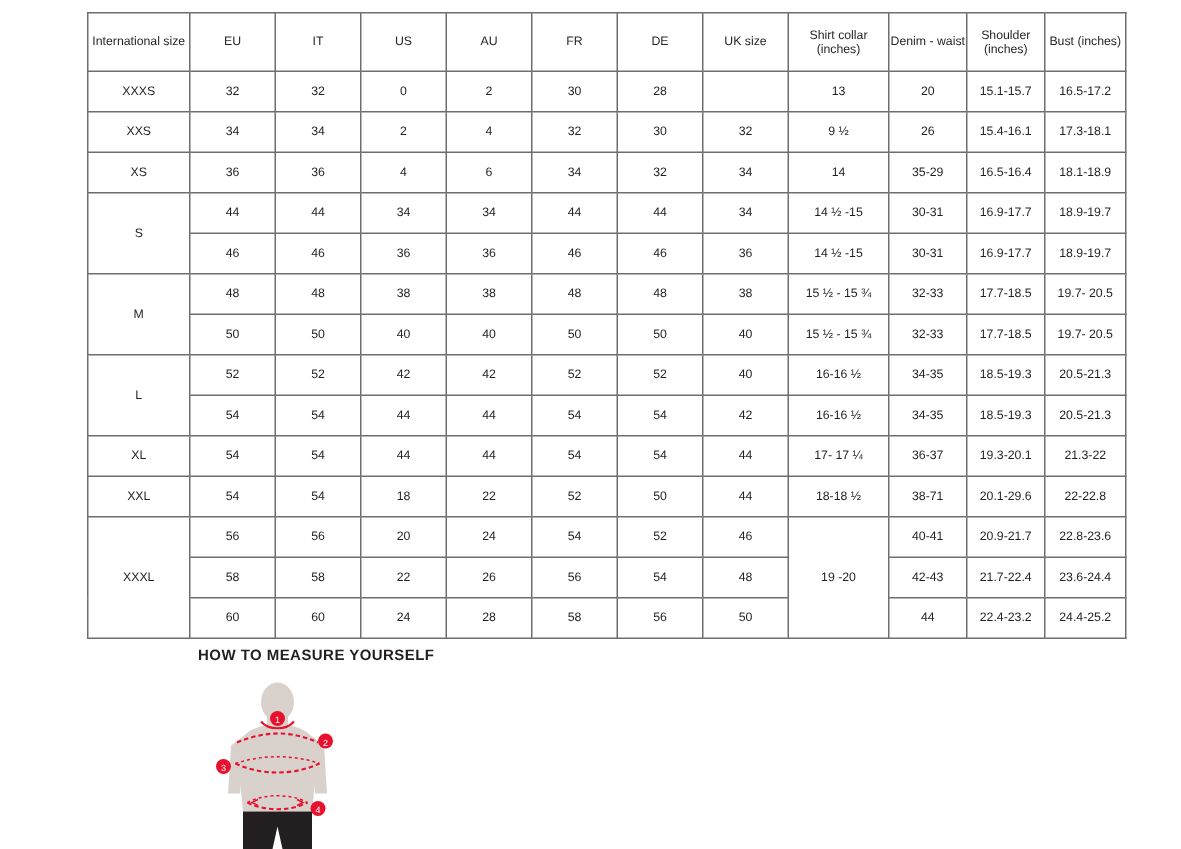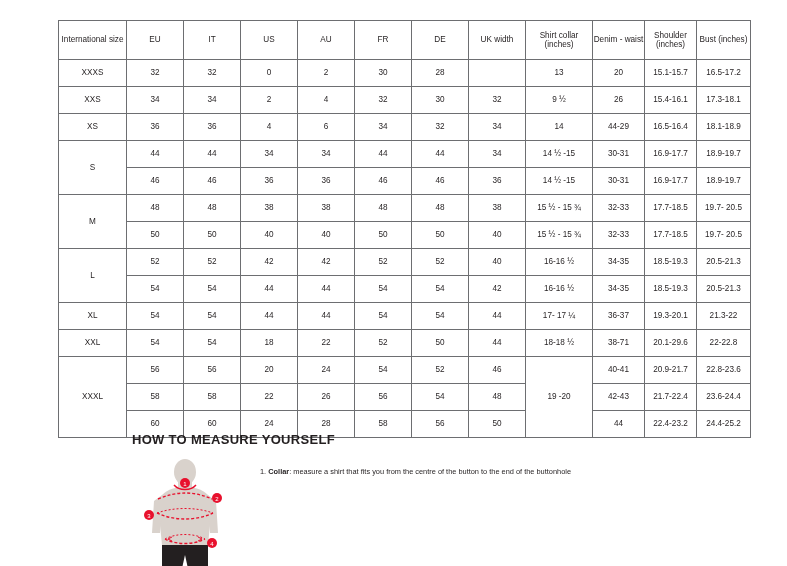--- a/index.html
+++ b/index.html
@@ -16,21 +16,21 @@
     overflow: hidden;
   }
   .page {
     position: relative;
     width: 787px;
     height: 566px;
   }
   table.size-table {
     position: absolute;
     left: 58px;
-    top: 20px;
+    top: 8px;
     width: 672px;
     border-collapse: collapse;
     table-layout: fixed;
   }
   table.size-table th,
   table.size-table td {
     border: 1px solid #6d6e71;
     font-size: 8.2px;
     font-weight: normal;
     text-align: center;
@@ -60,21 +60,21 @@
   col.c-sho  { width: 52px; }
   col.c-bus  { width: 54px; }
 
   .measure-wrap {
     position: absolute;
     left: 132px;
     top: 432px;
     width: 620px;
   }
   .measure-title {
-    font-size: 13px;
+    font-size: 10px;
     font-weight: bold;
     letter-spacing: 0.3px;
     color: #231f20;
     margin-bottom: 8px;
   }
   .measure-body {
     display: flex;
     align-items: flex-start;
   }
   .figure {
@@ -119,21 +119,21 @@
     </colgroup>
     <thead>
       <tr>
         <th class="left-head">International size</th>
         <th>EU</th>
         <th>IT</th>
         <th>US</th>
         <th>AU</th>
         <th>FR</th>
         <th>DE</th>
-        <th>UK width</th>
+        <th>UK size</th>
         <th>Shirt collar (inches)</th>
         <th>Denim - waist</th>
         <th>Shoulder (inches)</th>
         <th>Bust (inches)</th>
       </tr>
     </thead>
     <tbody>
         <tr>
           <td>XXXS</td>
           <td>32</td>
@@ -165,21 +165,21 @@
         <tr>
           <td>XS</td>
           <td>36</td>
           <td>36</td>
           <td>4</td>
           <td>6</td>
           <td>34</td>
           <td>32</td>
           <td>34</td>
           <td>14</td>
-          <td>44-29</td>
+          <td>35-29</td>
           <td>16.5-16.4</td>
           <td>18.1-18.9</td>
         </tr>
         <tr>
           <td rowspan="2">S</td>
           <td>44</td>
           <td>44</td>
           <td>34</td>
           <td>34</td>
           <td>44</td>
@@ -360,21 +360,17 @@
           <text x="53" y="31" font-family="Liberation Sans, sans-serif" font-size="6" fill="#ffffff" text-anchor="middle">1</text>
           <circle cx="85" cy="43" r="5" fill="#e8112d"></circle>
           <text x="85" y="46" font-family="Liberation Sans, sans-serif" font-size="6" fill="#ffffff" text-anchor="middle">2</text>
           <circle cx="17" cy="60" r="5" fill="#e8112d"></circle>
           <text x="17" y="63" font-family="Liberation Sans, sans-serif" font-size="6" fill="#ffffff" text-anchor="middle">3</text>
           <circle cx="80" cy="88" r="5" fill="#e8112d"></circle>
           <text x="80" y="91" font-family="Liberation Sans, sans-serif" font-size="6" fill="#ffffff" text-anchor="middle">4</text>
         </svg>
       </div>
       <div class="steps">
-        <div class="step">
-          <span>1.</span>
-          <b>Collar</b><span>: measure a shirt that fits you from the centre of the button to the end of the buttonhole</span>
-        </div>
       </div>
     </div>
   </div>
 
 </div>
 
 </body></html>

